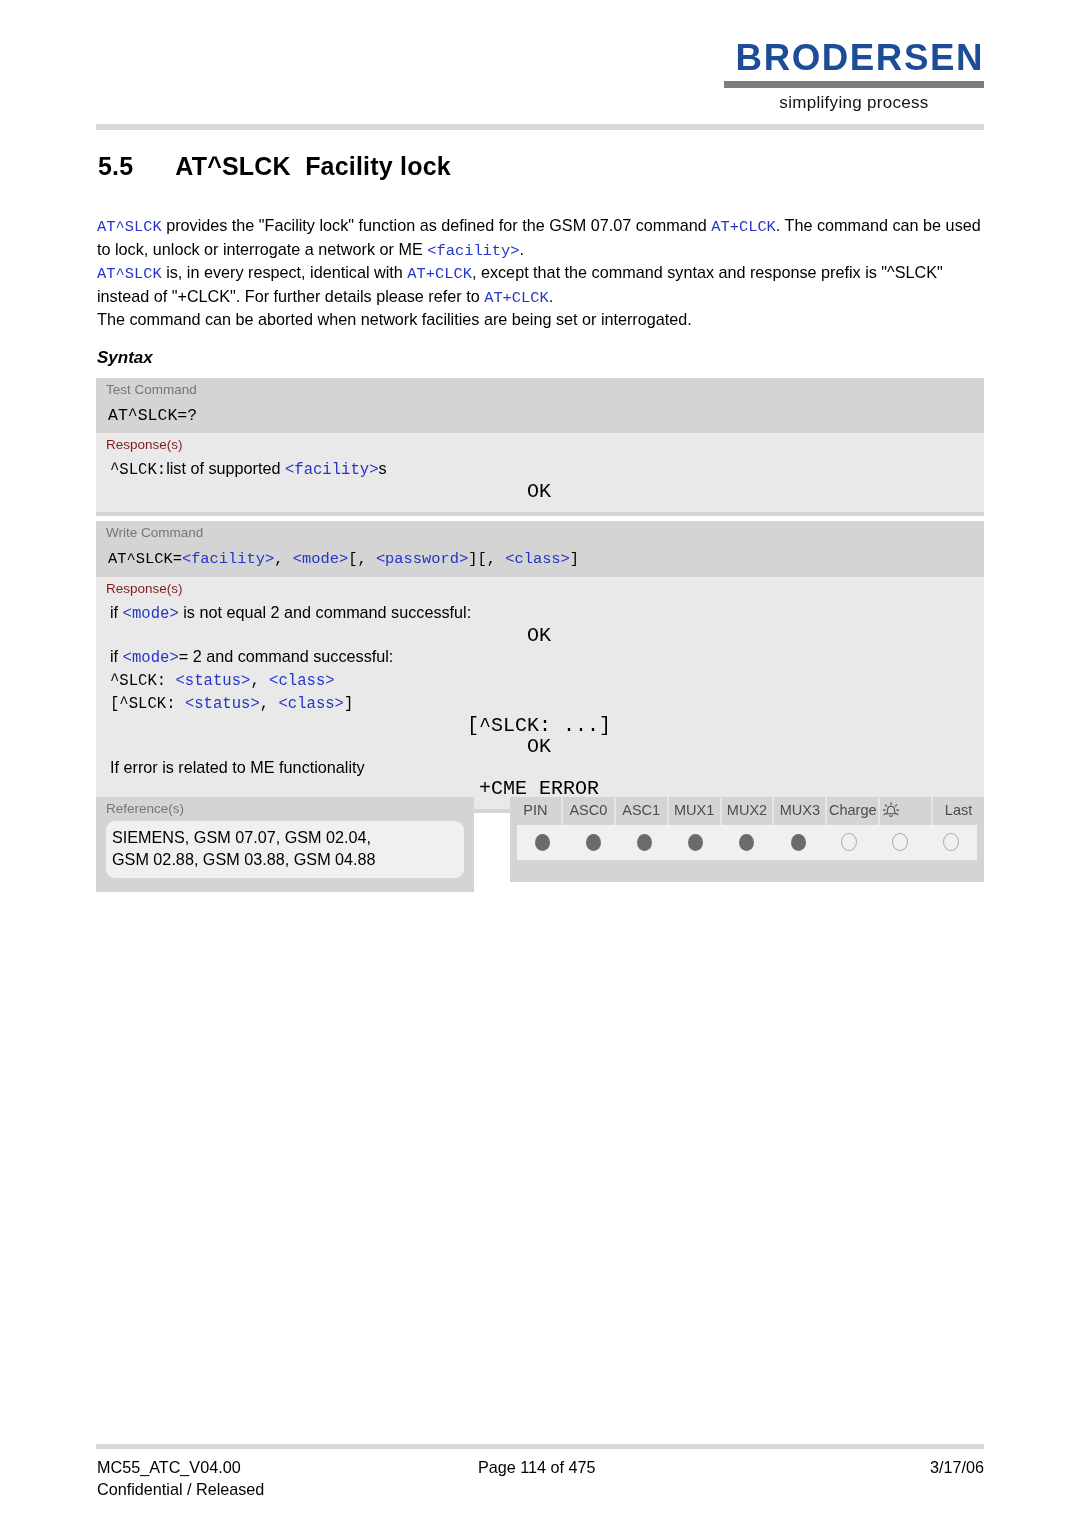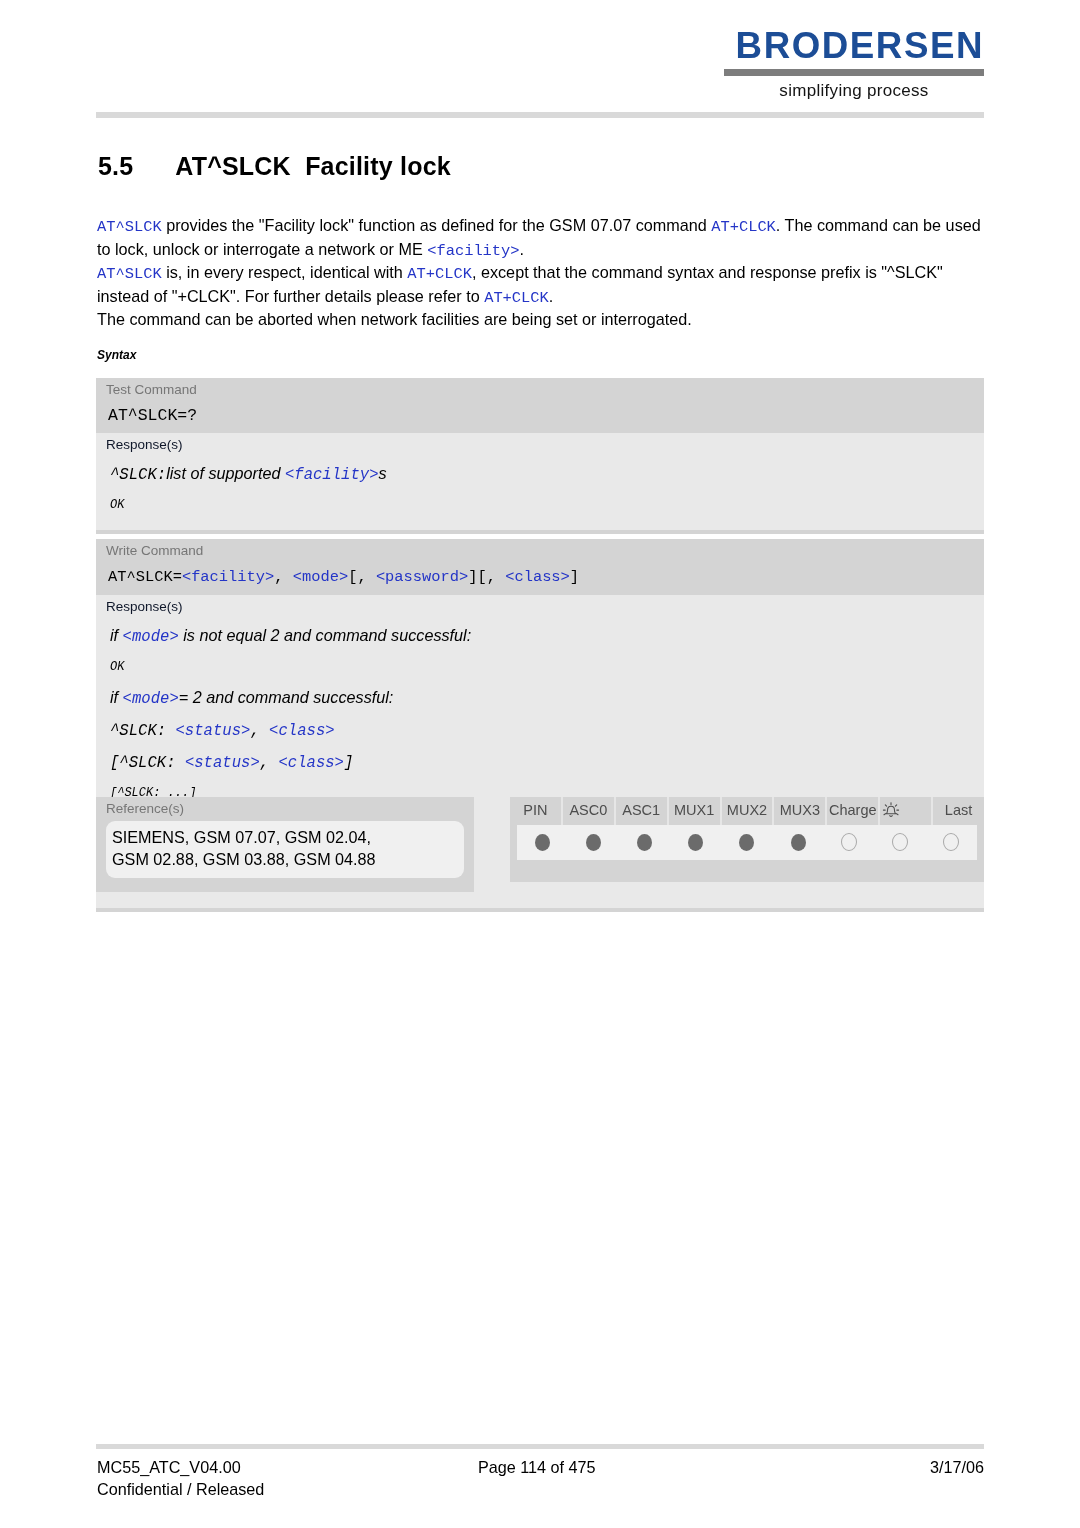--- a/index.html
+++ b/index.html
@@ -19,21 +19,21 @@
   .page {
     position: absolute;
     left: 0; top: 0;
     width: 1080px;
     height: 1528px;
   }
 
   
   .header {
     position: absolute;
-    left: 0; top: 4px;
+    left: 0; top: 16px;
     width: 1080px;
     height: 120px;
   }
   .logo-block {
     position: absolute;
     right: 96px;
     top: 24px;
     width: 260px;
     text-align: right;
   }
@@ -100,21 +100,21 @@
   .blue {
     color: #2435c7;
   }
   .mono.blue { color: #2435c7; }
 
   
   .syntax-head {
     position: absolute;
     left: 97px;
     top: 348px;
-    font-size: 12px;
+    font-size: 17px;
     font-weight: bold;
     font-style: italic;
   }
 
   
   .syntax {
     position: absolute;
     left: 96px;
     top: 378px;
     width: 888px;
@@ -134,30 +134,29 @@
     font-family: "Liberation Mono", monospace;
     font-size: 16.5px;
     padding: 4px 0 7px 12px;
     line-height: 21px;
     color: #000;
   }
   .resp {
     background: #e9e9e9;
     padding: 0 0 10px 0;
   }
-  .resp .blk-label { color: #0f172a; }
+  .resp .blk-label { color: #7f1d1d; }
   .resp-body {
     font-size: 16.2px;
-    line-height: 30px;
+    line-height: 21px;
     padding: 2px 16px 0 14px;
-    font-style: italic;
   }
   .resp-body .line { white-space: pre-wrap; }
   .resp-body .mono { font-size: 15.6px; }
-  .m16 { font-family: "Liberation Mono", monospace; font-size: 12px; }
+  .m16 { font-family: "Liberation Mono", monospace; font-size: 20px; text-align: center; }
 
   
   .bottom {
     position: absolute;
     left: 96px;
     top: 797px;
     width: 888px;
     height: 95px;
   }
   .refbox {

